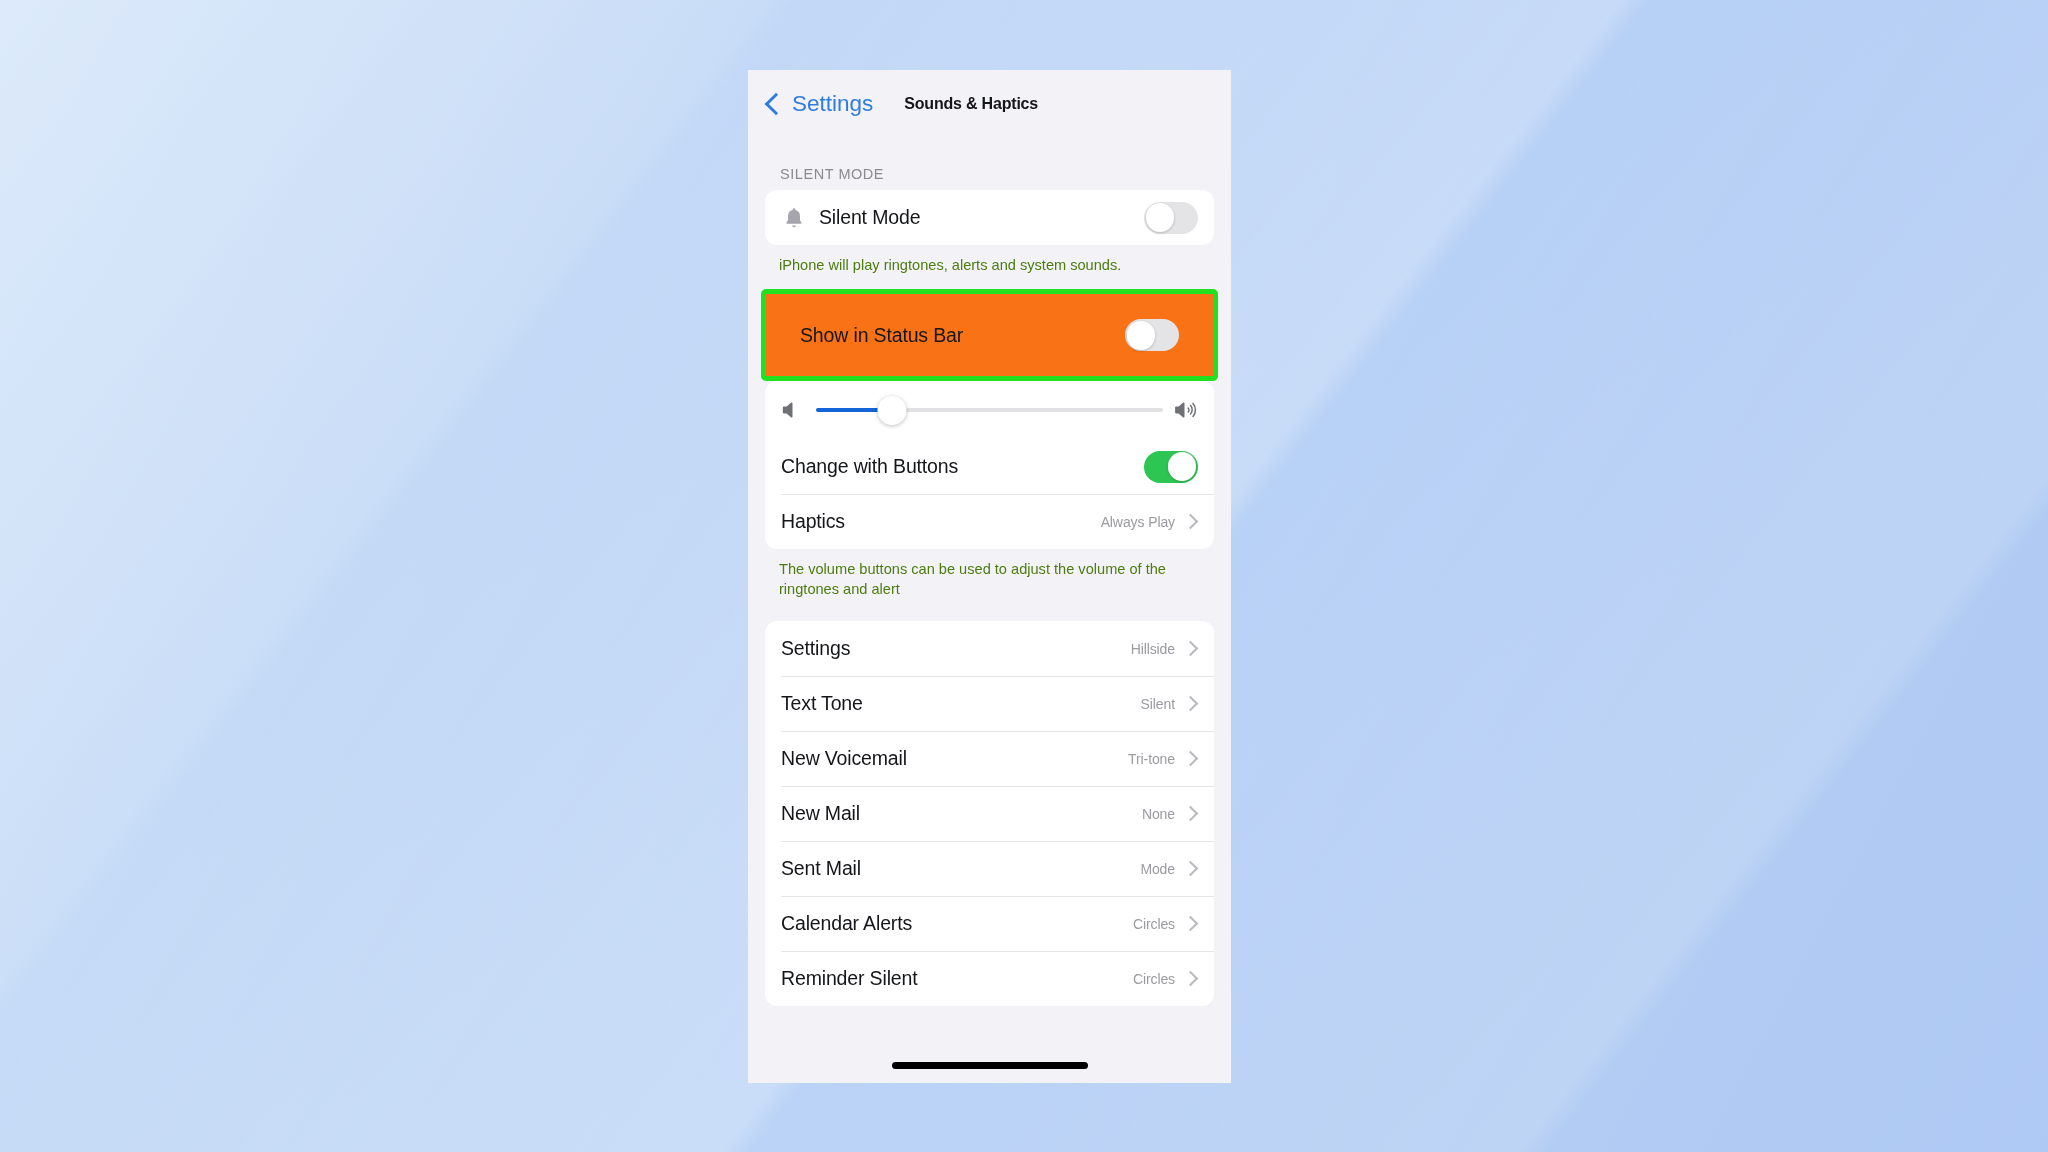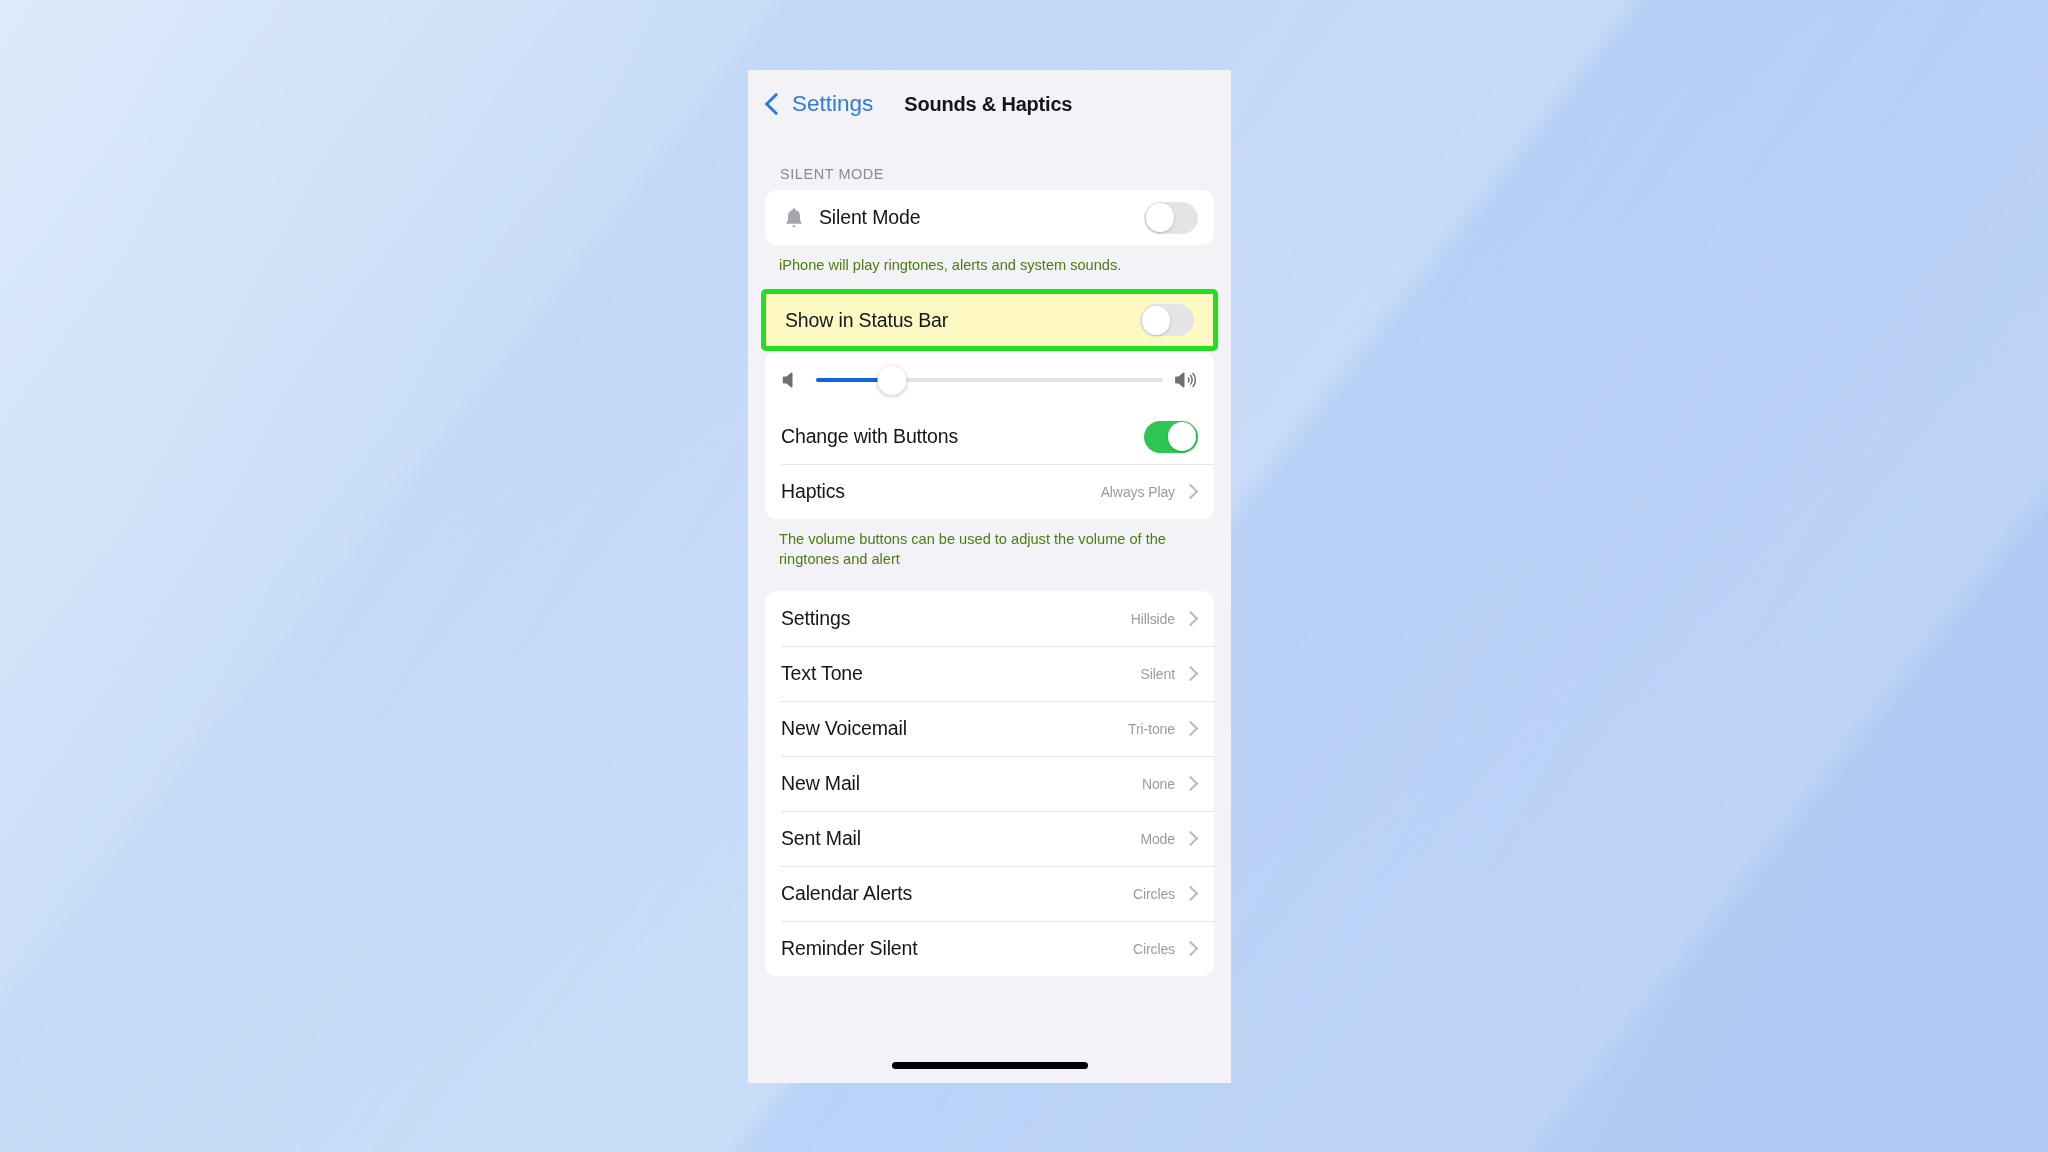--- a/index.html
+++ b/index.html
@@ -62,21 +62,21 @@
     display: inline-block;
     width: 13px;
     height: 13px;
     border-left: 3.4px solid #2f7ce0;
     border-bottom: 3.4px solid #2f7ce0;
     transform: rotate(45deg);
     margin-right: 2px;
     margin-bottom: 1px;
   }
   .nav-title {
-    font-size: 20px;
+    font-size: 16px;
     font-weight: bold;
     color: #15161a;
     margin-left: 31px;
     letter-spacing: -0.2px;
   }
 
   
   .section-header {
     font-size: 14.5px;
     color: #8a8a8f;
@@ -170,22 +170,22 @@
     transition: none;
   }
   .toggle.on { background: #2dc653; }
   .toggle.on .knob { left: auto; right: 1.6px; }
 
   
   .highlight-wrap {
     margin: 14px 13px 0 13px;
     border: 5px solid #20e020;
     border-radius: 5px;
-    background: #fef9c3;
-    padding: 0;
+    background: #f97316;
+    padding: 15px;
   }
   .highlight-wrap .row {
     min-height: 52px;
     padding: 0 19px;
   }
 
   
   .slider-row {
     display: flex;
     align-items: center;

